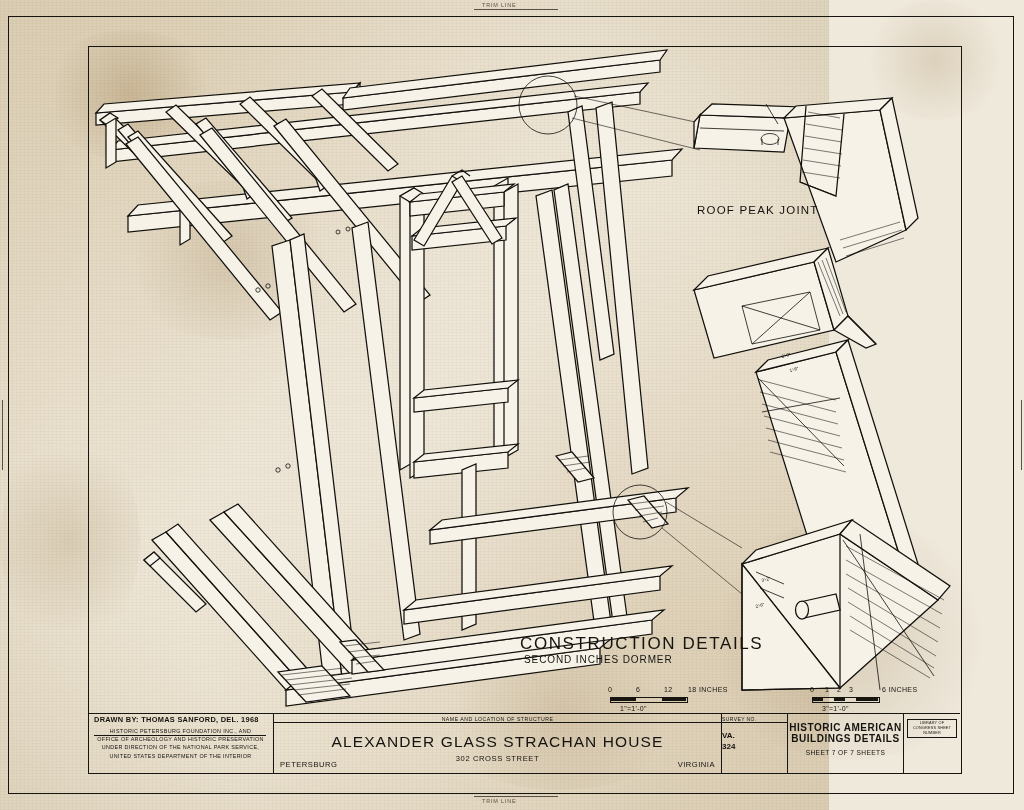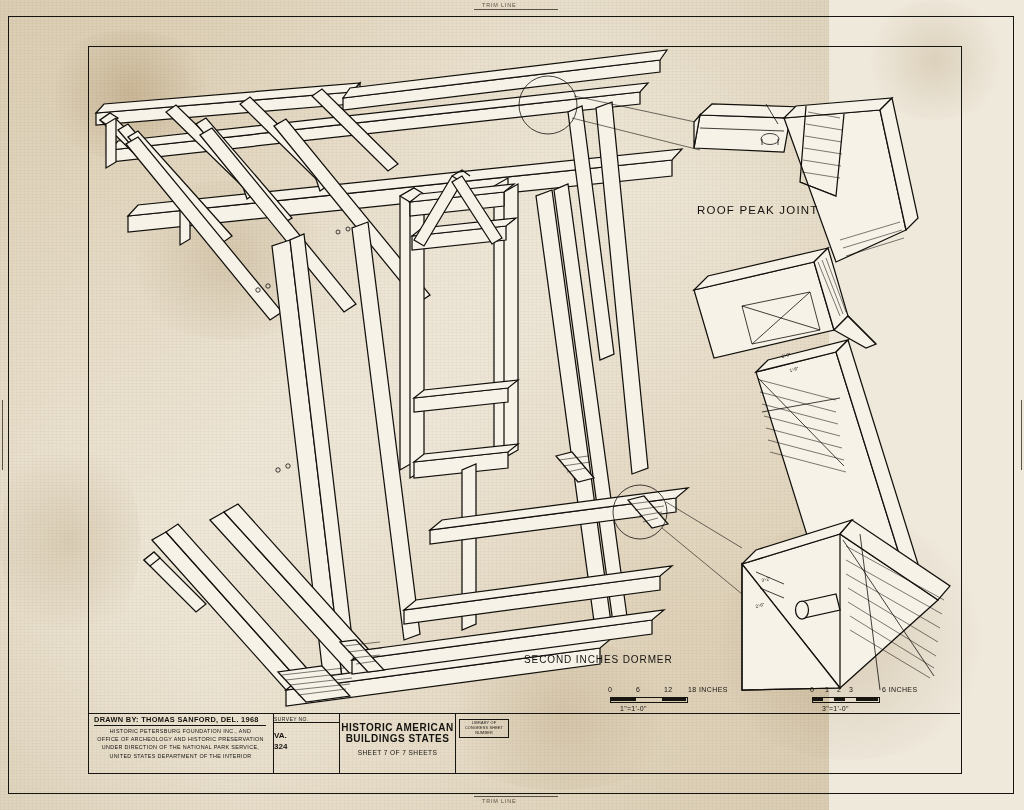--- a/index.html
+++ b/index.html
@@ -46,21 +46,21 @@
   #title-block{
     position:absolute;left:88px;top:713px;width:872px;height:59px;
     border-top:1.4px solid #17150f;display:flex;
   }
   .tb-cell{position:relative;border-right:1.2px solid #17150f;box-sizing:border-box;}
   .tb-cell:last-child{border-right:none;}
 
   #tb-credit{width:186px;padding:13px 4px 0 4px;text-align:center;}
   #tb-credit .drawn{
     position:absolute;top:1px;left:6px;font-size:7.4px;letter-spacing:.3px;font-weight:bold;
-    border-bottom:1px solid #17150f;padding-bottom:1px;width:172px;text-align:left;
+    border-bottom:1px solid #17150f;padding-bottom:11px;width:172px;text-align:left;
   }
   #tb-credit .agency{font-size:5.4px;line-height:8.2px;letter-spacing:.35px;}
 
   #tb-name{flex:1;text-align:center;position:relative;}
   #tb-name .hdr{
     font-size:5.2px;letter-spacing:.5px;padding-top:1.5px;
     border-bottom:1px solid #17150f;display:block;
   }
   #tb-name .main{font-size:15.5px;letter-spacing:1.1px;margin-top:10px;}
   #tb-name .sub{font-size:7.6px;letter-spacing:.6px;margin-top:3px;}
@@ -370,20 +370,21 @@
       </g>
       <text class="tiny" x="756" y="608" transform="rotate(-14 756 608)">2'-6"</text>
       <text class="tiny" x="762" y="582" transform="rotate(-14 762 582)">3'-2"</text>
       <text class="tiny" x="782" y="358" transform="rotate(-14 782 358)">2'-0"</text>
       <text class="tiny" x="790" y="372" transform="rotate(-14 790 372)">1'-8"</text>
     </g>
 
   </svg>
 
   <div class="dwg-label" id="roof-peak-joint">ROOF PEAK JOINT</div>
+  <div class="dwg-label" id="constr-title">CONSTRUCTION  DETAILS</div>
   <div class="dwg-label" id="constr-sub">SECOND INCHES DORMER</div>
 
   <div class="scalebar" style="left:608px;top:686px;width:120px;height:28px;">
     <span style="position:absolute;left:0;top:0;">0</span>
     <span style="position:absolute;left:28px;top:0;">6</span>
     <span style="position:absolute;left:56px;top:0;">12</span>
     <span style="position:absolute;left:80px;top:0;">18 INCHES</span>
     <div class="sb-line" style="left:2px;top:11px;width:76px;"></div>
     <div class="sb-fill" style="left:2px;top:11px;width:26px;"></div>
     <div class="sb-fill" style="left:54px;top:11px;width:24px;"></div>
@@ -406,30 +407,37 @@
   <div id="title-block">
 
     <div class="tb-cell" id="tb-credit">
       <div class="drawn">DRAWN BY: THOMAS SANFORD, DEL. 1968</div>
       <div class="agency">HISTORIC PETERSBURG FOUNDATION INC., AND</div>
       <div class="agency">OFFICE OF ARCHEOLOGY AND HISTORIC PRESERVATION</div>
       <div class="agency">UNDER DIRECTION OF THE NATIONAL PARK SERVICE,</div>
       <div class="agency">UNITED STATES DEPARTMENT OF THE INTERIOR</div>
     </div>
 
+    <div class="tb-cell" id="tb-name">
+      <span class="hdr">NAME AND LOCATION OF STRUCTURE</span>
+      <div class="main">ALEXANDER GLASS STRACHAN HOUSE</div>
+      <div class="sub">302 CROSS STREET</div>
+      <div class="city">PETERSBURG</div>
+      <div class="state">VIRGINIA</div>
+    </div>
 
     <div class="tb-cell" id="tb-survey">
       <span class="hdr">SURVEY NO.</span>
       <div class="num">VA.</div>
       <div class="num" style="margin-top:0;">324</div>
     </div>
 
     <div class="tb-cell" id="tb-habs">
       <div class="l1">HISTORIC AMERICAN</div>
-      <div class="l1">BUILDINGS STATES</div>
+      <div class="l1">BUILDINGS DETAILS</div>
       <div class="l3">SHEET  7  OF  7  SHEETS</div>
     </div>
 
     <div class="tb-cell" id="tb-loc">
       <div class="box">LIBRARY OF CONGRESS
 SHEET NUMBER</div>
     </div>
 
   </div>
 

